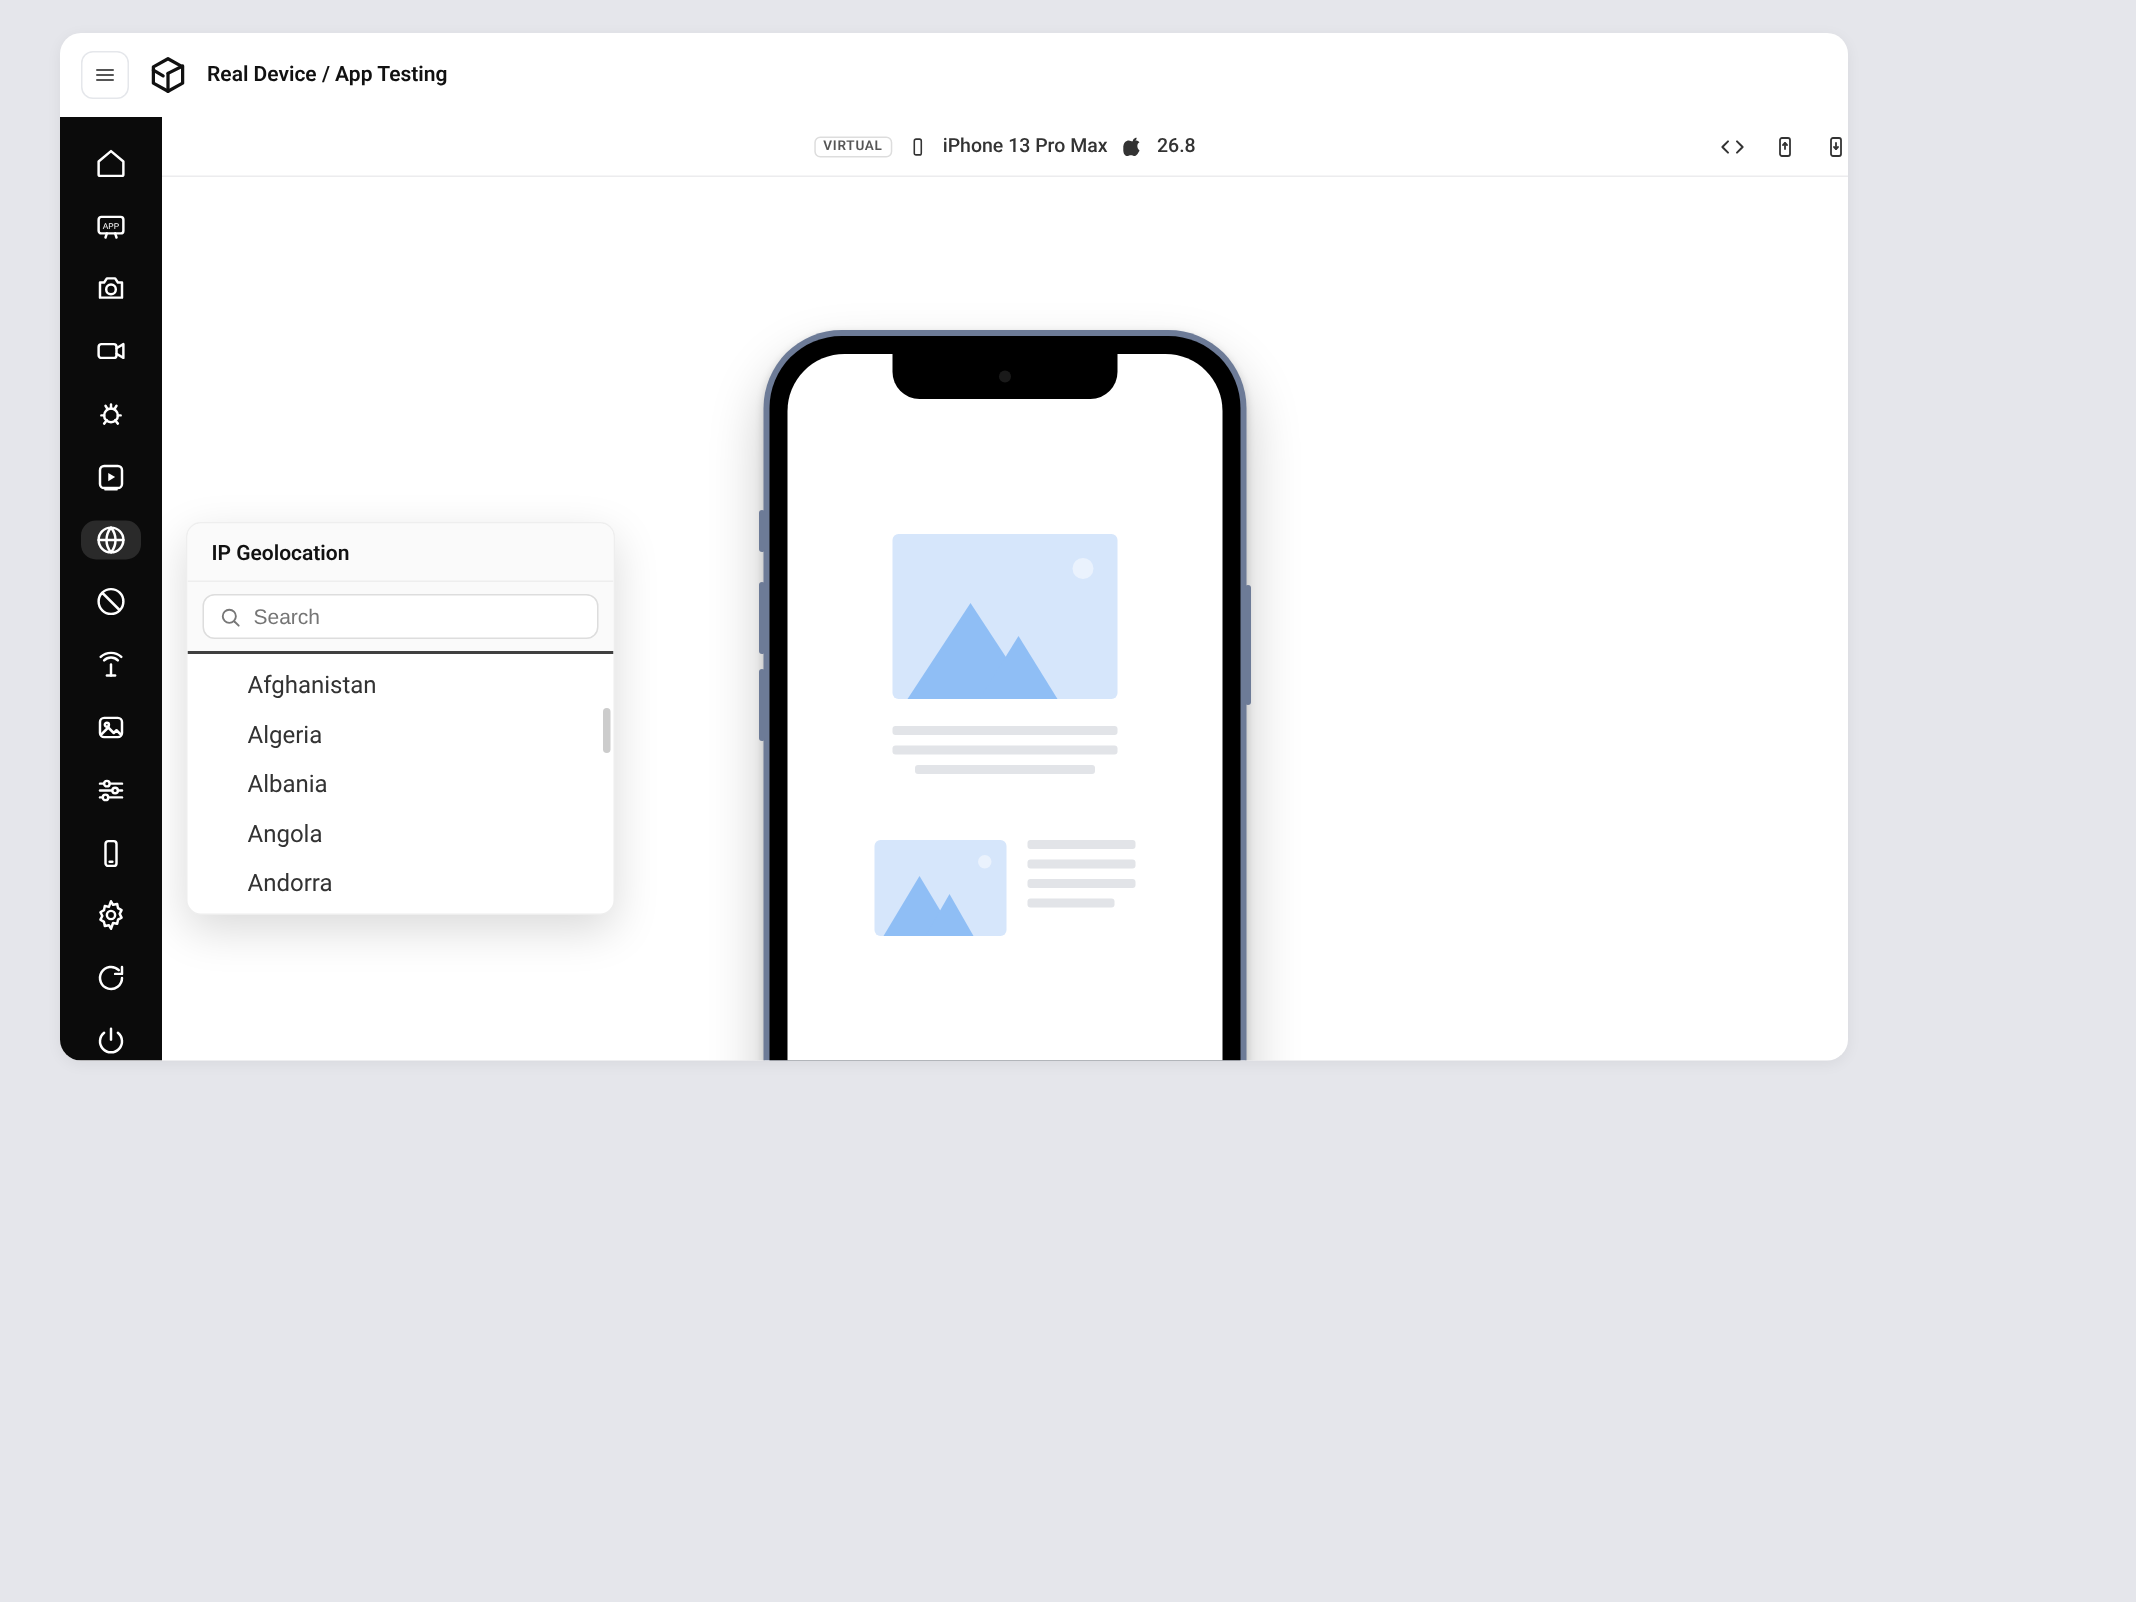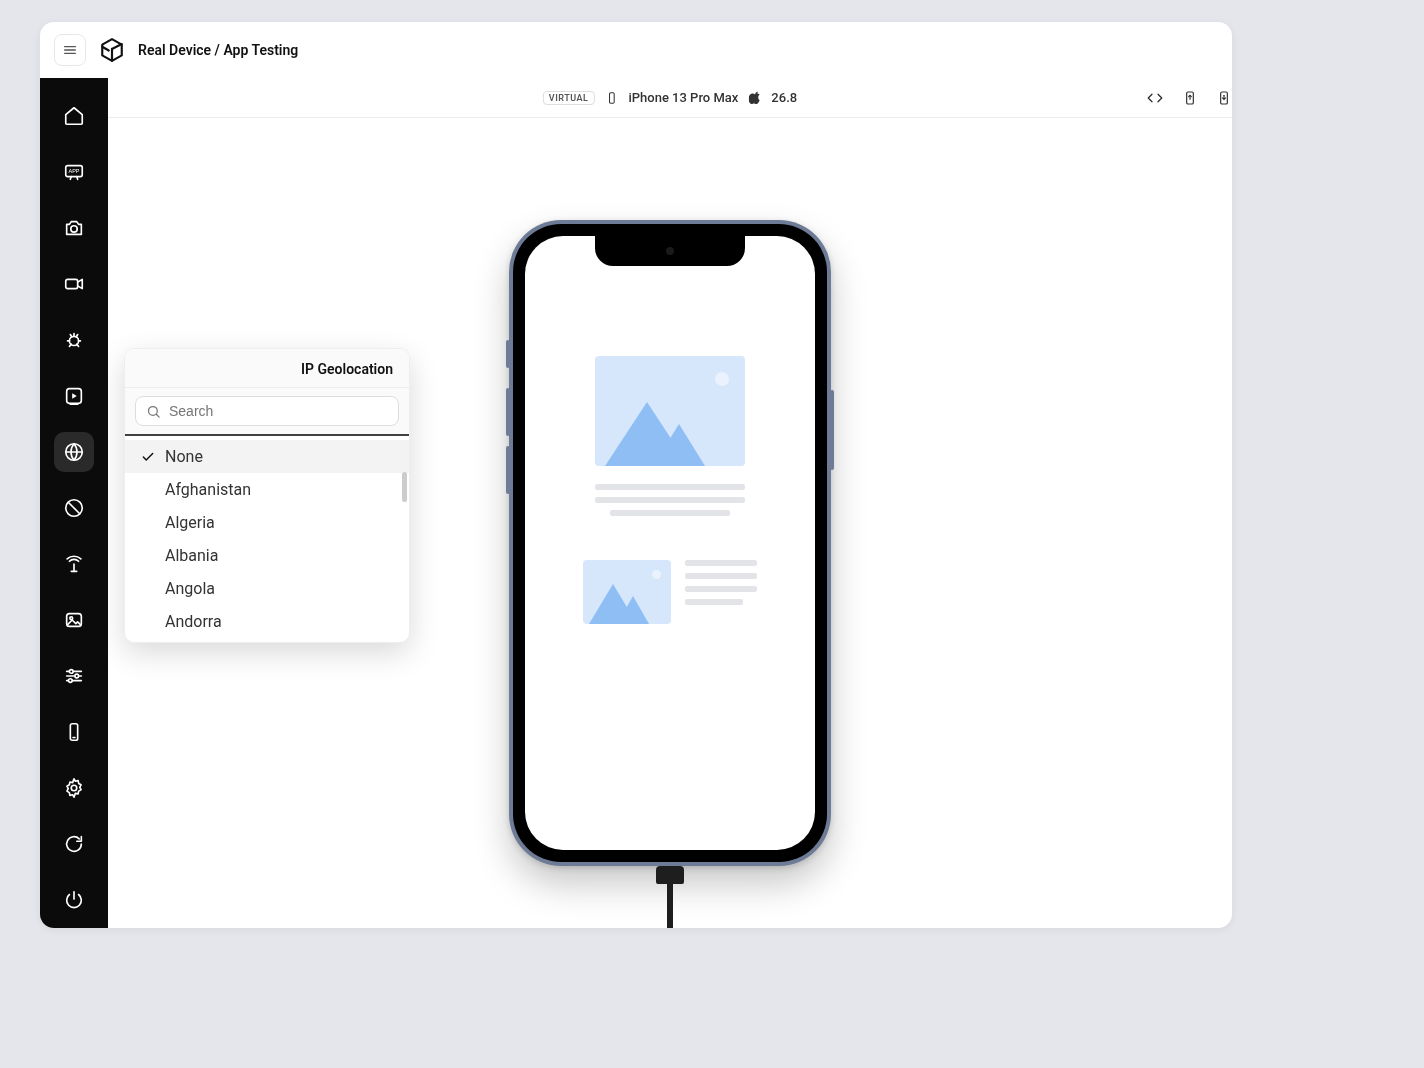--- a/index.html
+++ b/index.html
@@ -8,21 +8,21 @@
     background: #e5e6eb;
     width: 1424px;
     height: 1068px;
     overflow: hidden;
   }
   .app-window {
     position: absolute;
     left: 40px;
     top: 22px;
     width: 1192px;
-    height: 906px;
+    height: 685px;
     background: #fff;
     border-radius: 14px;
     box-shadow: 0 2px 10px rgba(0,0,0,0.06);
     overflow: hidden;
     display: flex;
     flex-direction: column;
   }
   .topbar {
     height: 56px;
     display: flex;
@@ -97,21 +97,20 @@
     overflow:hidden;
     border:1px solid #eee;
   }
   .geo-header {
     padding: 12px 16px 10px 16px;
     font-size: 14px;
     font-weight:600;
     color:#111;
     background:#fafafa;
     border-bottom:1px solid #eee;
-    text-align:right;
   }
   .geo-search-wrap { padding: 8px 10px; background:#fafafa; border-bottom:2px solid #404040; }
   .geo-search {
     display:flex;align-items:center;
     border:1px solid #ddd;
     border-radius:8px;
     background:#fff;
     padding: 6px 10px;
     gap:8px;
   }
@@ -405,28 +404,20 @@
           <div class="geo-search-wrap">
             <div class="geo-search">
               <svg width="15" height="15" viewBox="0 0 24 24" fill="none" stroke="#777" stroke-width="2" stroke-linecap="round">
                   <circle cx="11" cy="11" r="7"></circle>
                   <line x1="21" y1="21" x2="16.5" y2="16.5"></line>
                 </svg>
               <input type="text" placeholder="Search" style="">
             </div>
           </div>
           <div class="geo-list">
-            <div class="geo-item selected">
-              <span class="geo-check">
-                <svg width="14" height="14" viewBox="0 0 24 24" fill="none" stroke="#111" stroke-width="2.5" stroke-linecap="round" stroke-linejoin="round">
-                    <polyline points="4 12 9 17 20 6"></polyline>
-                  </svg>
-              </span>
-              <span>None</span>
-            </div>
             <div class="geo-item">
               <span class="geo-check"></span>
               <span>Afghanistan</span>
             </div>
             <div class="geo-item">
               <span class="geo-check"></span>
               <span>Algeria</span>
             </div>
             <div class="geo-item">
               <span class="geo-check"></span>

